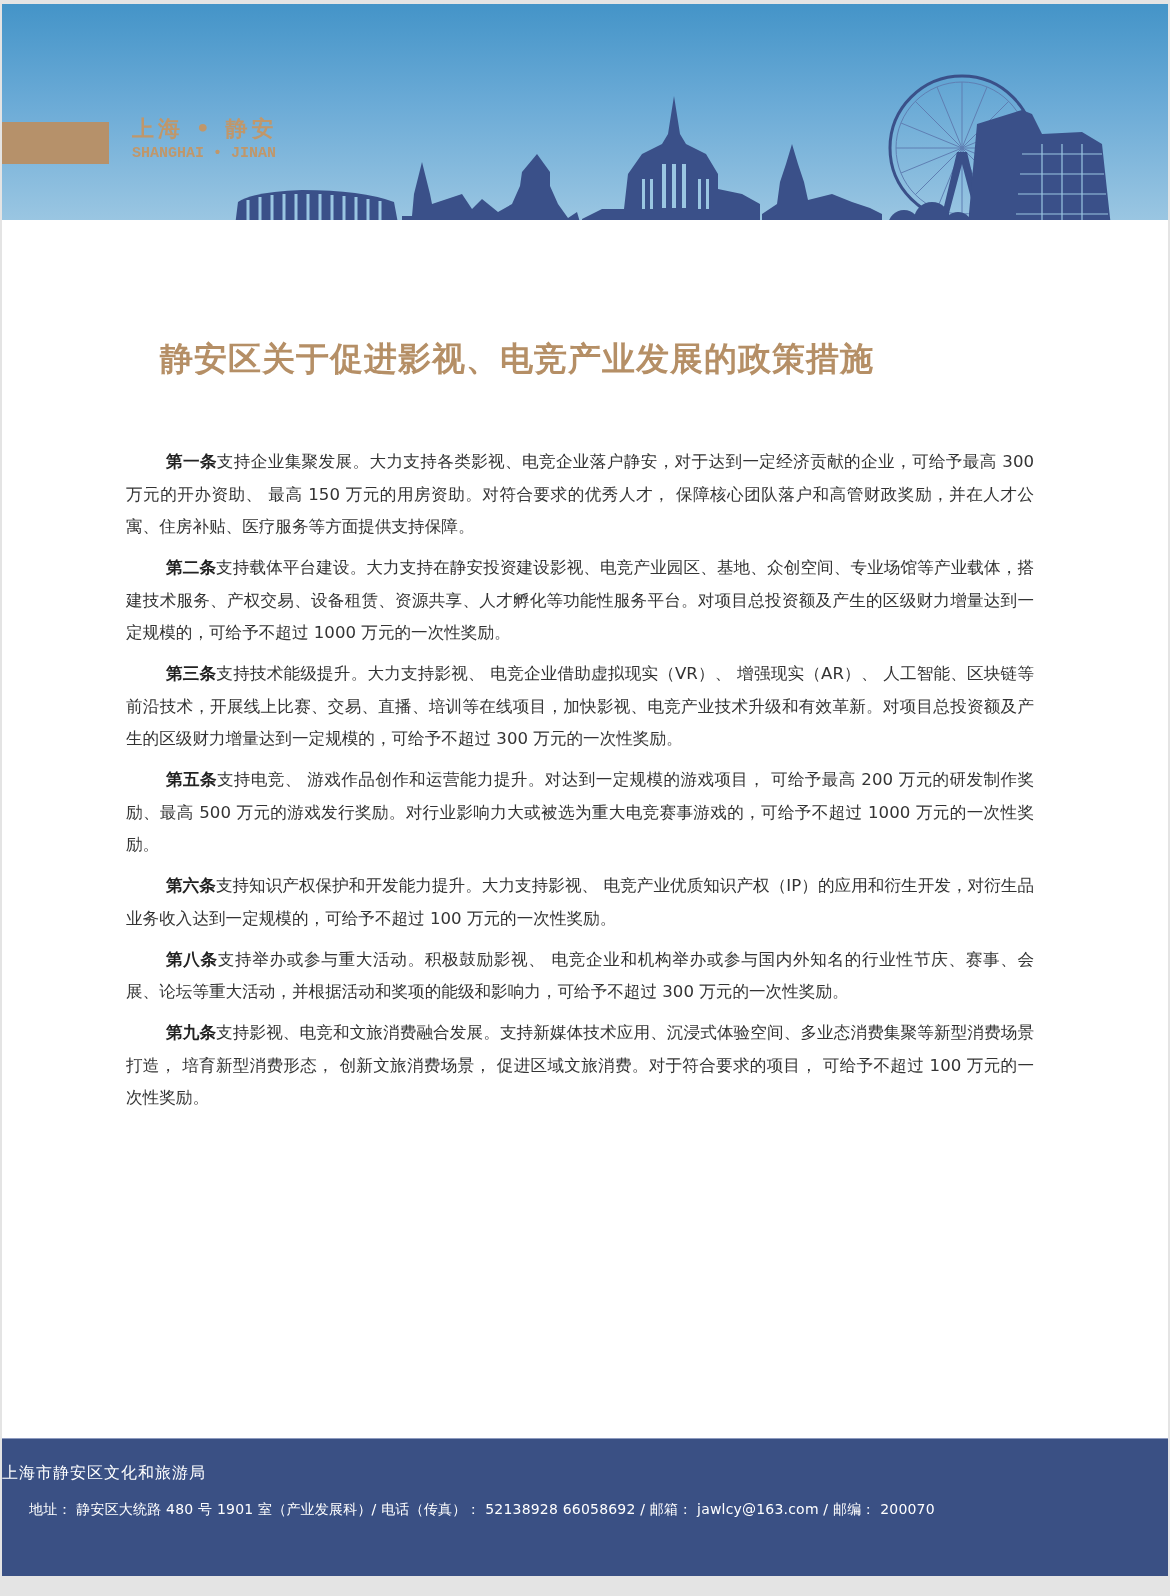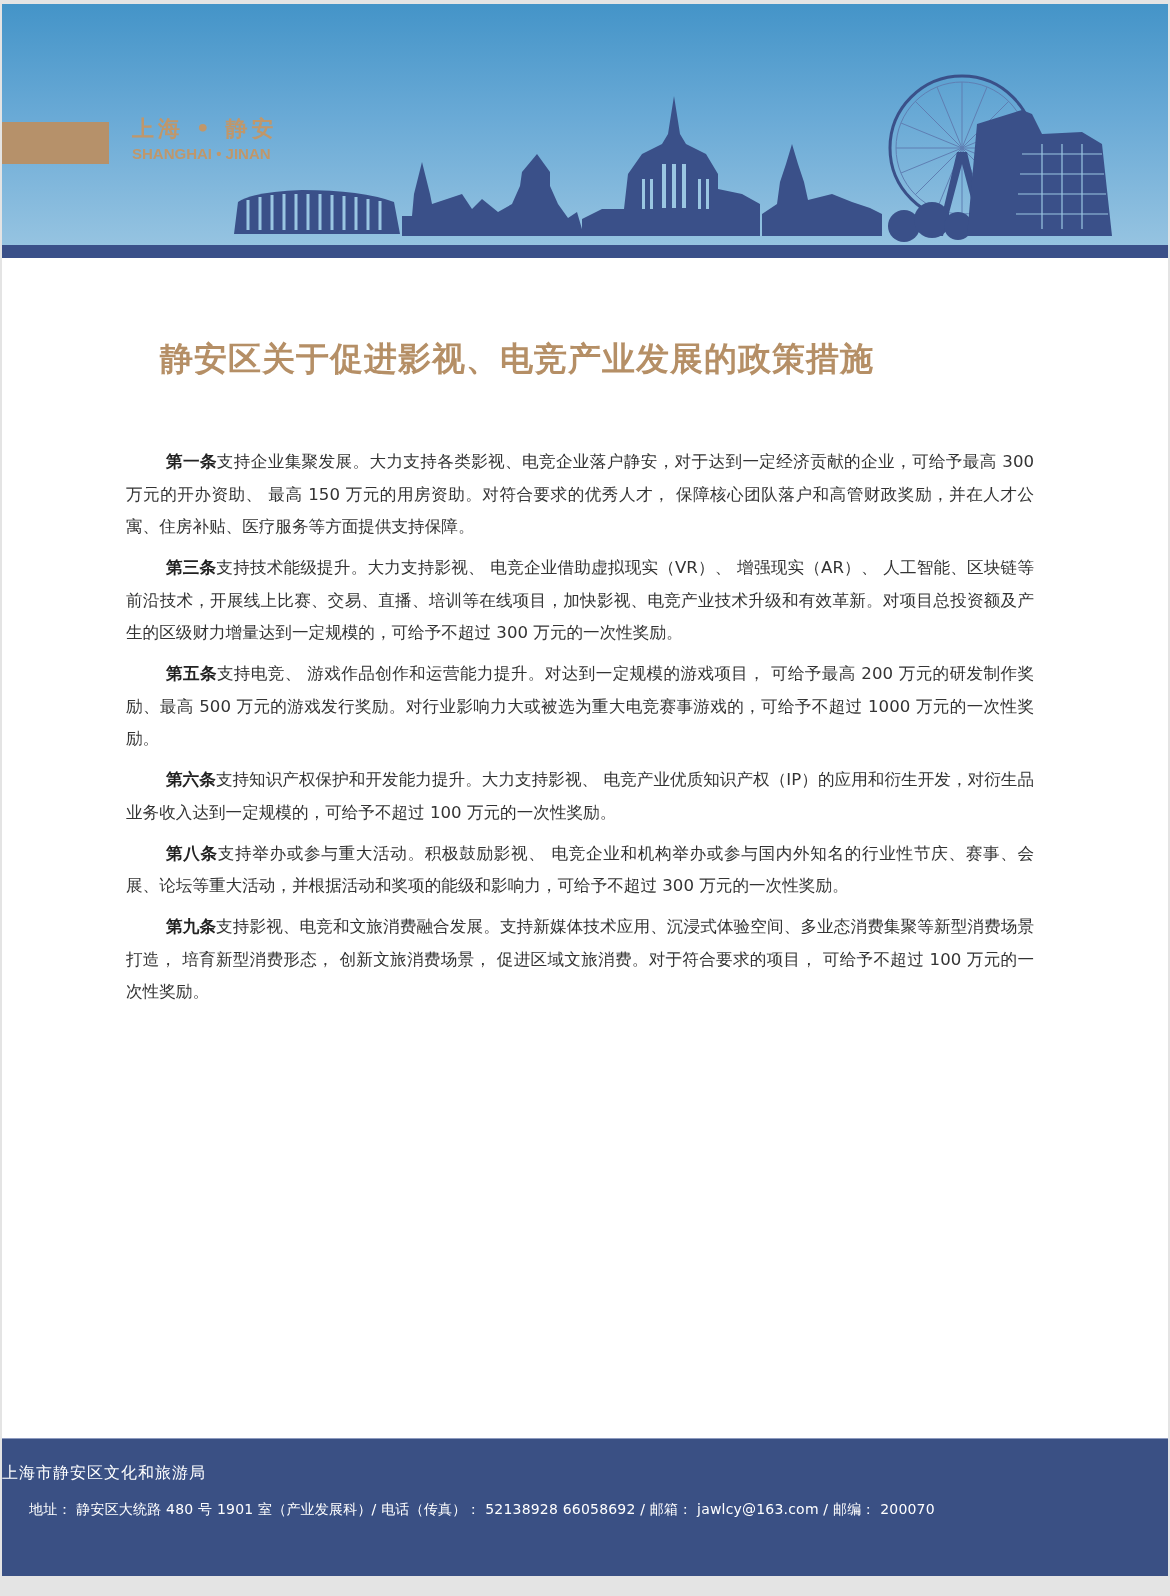--- a/index.html
+++ b/index.html
@@ -6,39 +6,39 @@
   html, body { width: 1170px; height: 1596px; background: #e4e4e4; overflow: hidden; }
   body { position: relative; font-family: "DejaVu Sans", "Liberation Sans", sans-serif; }
 
   .page {
     position: absolute; left: 2px; top: 4px; width: 1166px; height: 1572px;
     background: #ffffff;
   }
 
   
   .banner {
-    position: absolute; left: 0; top: 0; width: 1166px; height: 254px;
+    position: absolute; left: 0; top: 0; width: 1166px; height: 216px;
     background: linear-gradient(180deg, #4494c8 0%, #6aaad6 45%, #9ac6e2 100%);
     overflow: hidden;
   }
   .banner-base {
     position: absolute; left: 0; top: 241px; width: 1166px; height: 21px;
     background: #3a5089;
   }
   .gold-bar {
     position: absolute; left: 0; top: 118px; width: 107px; height: 42px;
     background: #b6916a;
   }
   .brand { position: absolute; left: 130px; top: 112px; color: #c0976a; }
   .brand-cn {
     font-family: "DejaVu Sans", sans-serif; font-weight: bold; font-size: 22px;
     letter-spacing: 4px; line-height: 26px;
   }
   .brand-en {
-    font-family: Liberation Sans, sans-serif; font-weight: bold; font-size: 15px;
+    font-family: Liberation Mono, monospace; font-weight: bold; font-size: 15px;
     letter-spacing: 0px; line-height: 20px; margin-top: 2px;
   }
   .skyline { position: absolute; left: 0; top: 0; width: 1166px; height: 262px; }
 
   
   .doc-title {
     position: absolute; left: 0; top: 333px; width: 1030px; text-align: center;
     color: #b58f66; font-size: 33px; font-weight: bold; letter-spacing: 1px;
     font-family: "DejaVu Sans", sans-serif;
   }
@@ -141,20 +141,21 @@
       <div class="brand-cn">上海 • 静安</div>
       <div class="brand-en">SHANGHAI • JINAN</div>
     </div>
     <div class="banner-base"></div>
   </div>
 
   <h1 class="doc-title">静安区关于促进影视、电竞产业发展的政策措施</h1>
 
   <div class="articles">
     <p class="article"><span class="label">第一条</span><span>支持企业集聚发展。大力支持各类影视、电竞企业落户静安，对于达到一定经济贡献的企业，可给予最高 300 万元的开办资助、 最高 150 万元的用房资助。对符合要求的优秀人才， 保障核心团队落户和高管财政奖励，并在人才公寓、住房补贴、医疗服务等方面提供支持保障。</span></p>
+    <p class="article"><span class="label">第二条</span><span>支持载体平台建设。大力支持在静安投资建设影视、电竞产业园区、基地、众创空间、专业场馆等产业载体，搭建技术服务、产权交易、设备租赁、资源共享、人才孵化等功能性服务平台。对项目总投资额及产生的区级财力增量达到一定规模的，可给予不超过 1000 万元的一次性奖励。</span></p>
     <p class="article"><span class="label">第三条</span><span>支持技术能级提升。大力支持影视、 电竞企业借助虚拟现实（VR）、 增强现实（AR）、 人工智能、区块链等前沿技术，开展线上比赛、交易、直播、培训等在线项目，加快影视、电竞产业技术升级和有效革新。对项目总投资额及产生的区级财力增量达到一定规模的，可给予不超过 300 万元的一次性奖励。</span></p>
     <p class="article"><span class="label">第五条</span><span>支持电竞、 游戏作品创作和运营能力提升。对达到一定规模的游戏项目， 可给予最高 200 万元的研发制作奖励、最高 500 万元的游戏发行奖励。对行业影响力大或被选为重大电竞赛事游戏的，可给予不超过 1000 万元的一次性奖励。</span></p>
     <p class="article"><span class="label">第六条</span><span>支持知识产权保护和开发能力提升。大力支持影视、 电竞产业优质知识产权（IP）的应用和衍生开发，对衍生品业务收入达到一定规模的，可给予不超过 100 万元的一次性奖励。</span></p>
     <p class="article"><span class="label">第八条</span><span>支持举办或参与重大活动。积极鼓励影视、 电竞企业和机构举办或参与国内外知名的行业性节庆、赛事、会展、论坛等重大活动，并根据活动和奖项的能级和影响力，可给予不超过 300 万元的一次性奖励。</span></p>
     <p class="article"><span class="label">第九条</span><span>支持影视、电竞和文旅消费融合发展。支持新媒体技术应用、沉浸式体验空间、多业态消费集聚等新型消费场景打造， 培育新型消费形态， 创新文旅消费场景， 促进区域文旅消费。对于符合要求的项目， 可给予不超过 100 万元的一次性奖励。</span></p>
   </div>
 
   <div class="footer">
     <div class="footer-org">上海市静安区文化和旅游局</div>
     <div class="footer-contact">地址： 静安区大统路 480 号 1901 室（产业发展科）/ 电话（传真）： 52138928 66058692 / 邮箱： jawlcy@163.com / 邮编： 200070</div>

